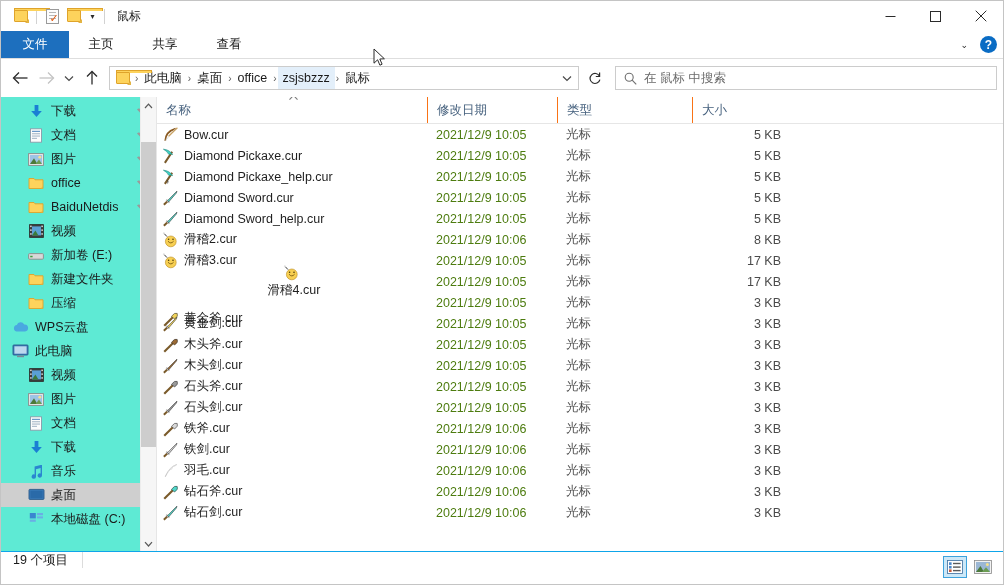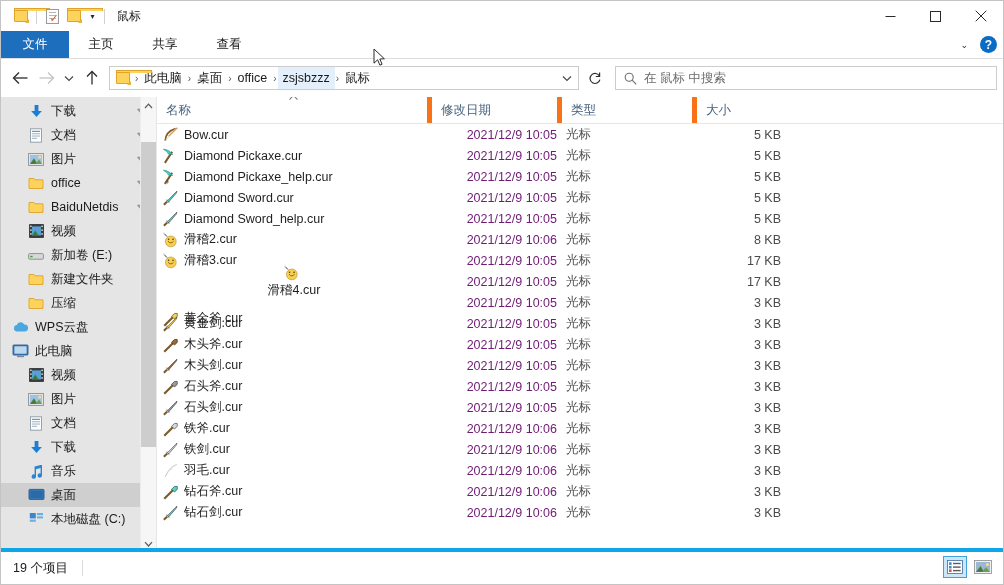--- a/index.html
+++ b/index.html
@@ -186,21 +186,21 @@
   
   .main {
     position: absolute; top: 96px; left: 0;
     width: 1002px; height: 455px;
     display: flex;
     background: #ffffff;
   }
   .nav-pane {
     position: relative;
     width: 155px; height: 455px;
-    background: #e5e5e5;
+    background: #5eead4;
     overflow: hidden;
     flex: 0 0 155px;
   }
   .nav-list { padding-top: 2px; }
   .nav-item {
     height: 24px;
     display: flex; align-items: center;
     padding-left: 10px;
     font-size: 12.5px; color: #1a1a1a;
     white-space: nowrap;
@@ -250,21 +250,21 @@
     height: 26px;
     display: flex; align-items: center;
     background: #ffffff;
     border-bottom: 1px solid #e6e6e6;
   }
   .col-h {
     font-size: 12.5px; color: #46617e;
     height: 26px; display: flex; align-items: center;
     padding-left: 9px;
     box-sizing: border-box;
-    border-left: 5px solid #f97316;
+    border-left: 1px solid #f97316;
     position: relative;
   }
   .col-h:first-child { border-left: none; }
   .col-h.size { justify-content: flex-start; }
   .sort-caret {
     position: absolute; left: 131px; top: -4px;
     font-size: 9px; color: #7b7b7b;
   }
   .row {
     height: 21px;
@@ -275,31 +275,31 @@
     display: flex; align-items: center;
     padding-left: 4px; box-sizing: border-box;
     overflow: hidden; white-space: nowrap;
   }
   .file-ico {
     width: 18px; height: 17px;
     margin-right: 5px;
     flex: 0 0 18px;
     display: flex; align-items: center; justify-content: center;
   }
-  .cell-date { color: #701a75; box-sizing: border-box; padding-left: 9px; text-align: right; }
+  .cell-date { color: #4d7c0f; box-sizing: border-box; padding-left: 9px; }
   .cell-type { color: #4a4a4a; box-sizing: border-box; padding-left: 9px; }
   .cell-size { color: #4a4a4a; box-sizing: border-box; padding-right: 16px; text-align: right; }
 
   
   .statusbar {
     position: absolute; left: 0; bottom: 0;
     width: 1002px; height: 32px;
     background: #ffffff;
-    border-top: 4px solid #0ea5e9;
-    display: flex; align-items: center;
+    border-top: 1px solid #0ea5e9;
+    display: flex; 
   }
   .status-text {
     font-size: 12.5px; color: #1a1a1a;
     padding-left: 12px;
   }
   .status-sep {
     width: 1px; height: 16px; background: #dcdcdc; margin-left: 14px;
   }
   .view-btns {
     position: absolute; right: 8px; top: 4px;

